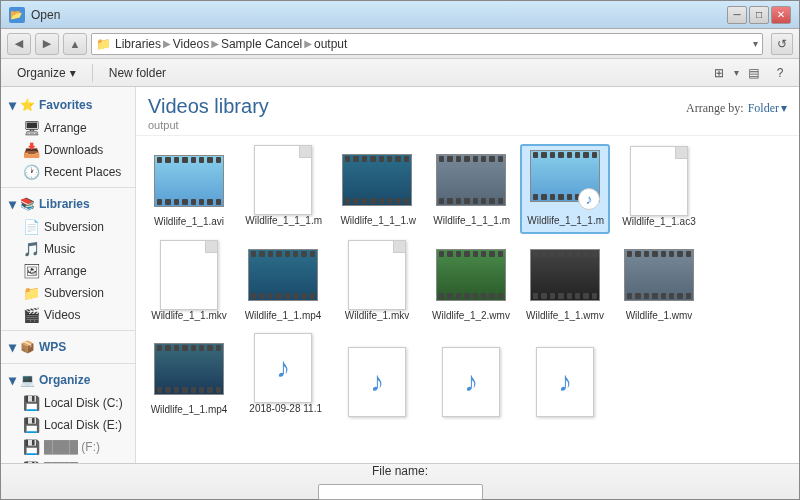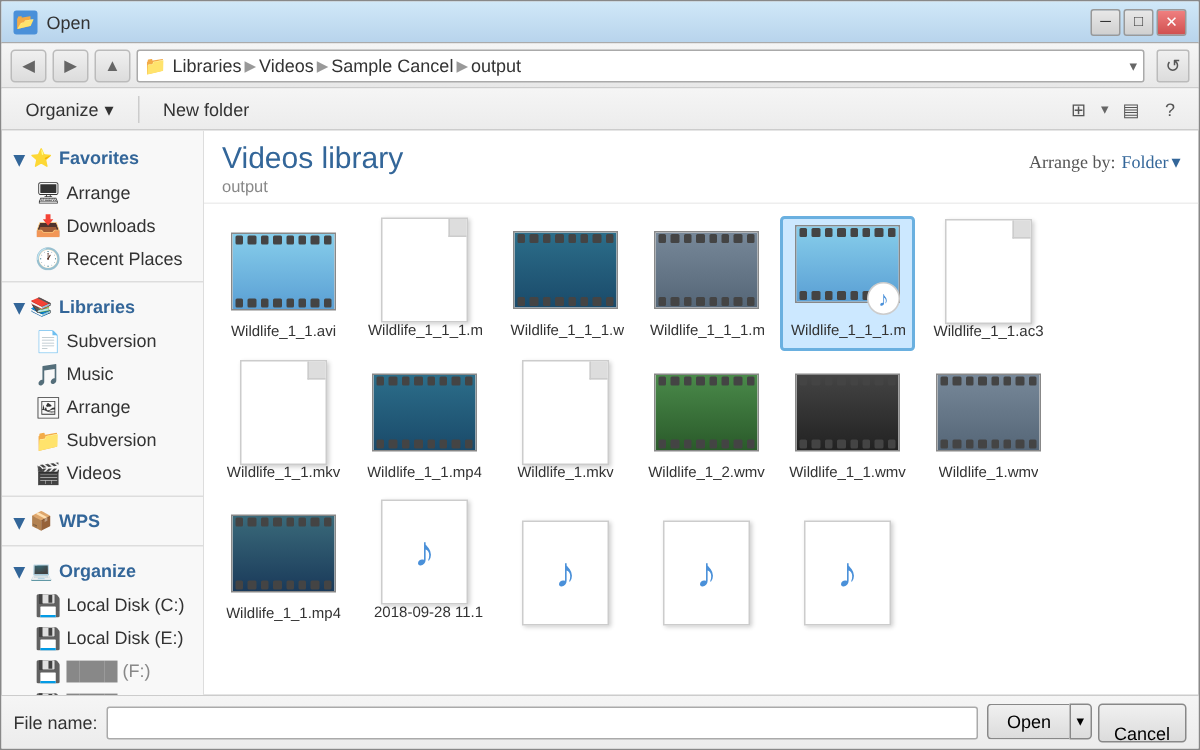--- a/index.html
+++ b/index.html
@@ -377,20 +377,21 @@
 
     .bottom-bar {
       height: 36px;
       background: linear-gradient(to bottom, #f5f5f5, #ececec);
       border-top: 1px solid #ccc;
       display: flex;
       align-items: center;
       padding: 0 8px;
       gap: 6px;
       flex-shrink: 0;
+      flex-direction: column;
     }
     .filename-label { font-size: 12px; color: #333; white-space: nowrap; }
     .filename-input {
       flex: 1;
       height: 22px;
       border: 1px solid #aaa;
       border-radius: 2px;
       padding: 0 4px;
       font-size: 12px;
     }

